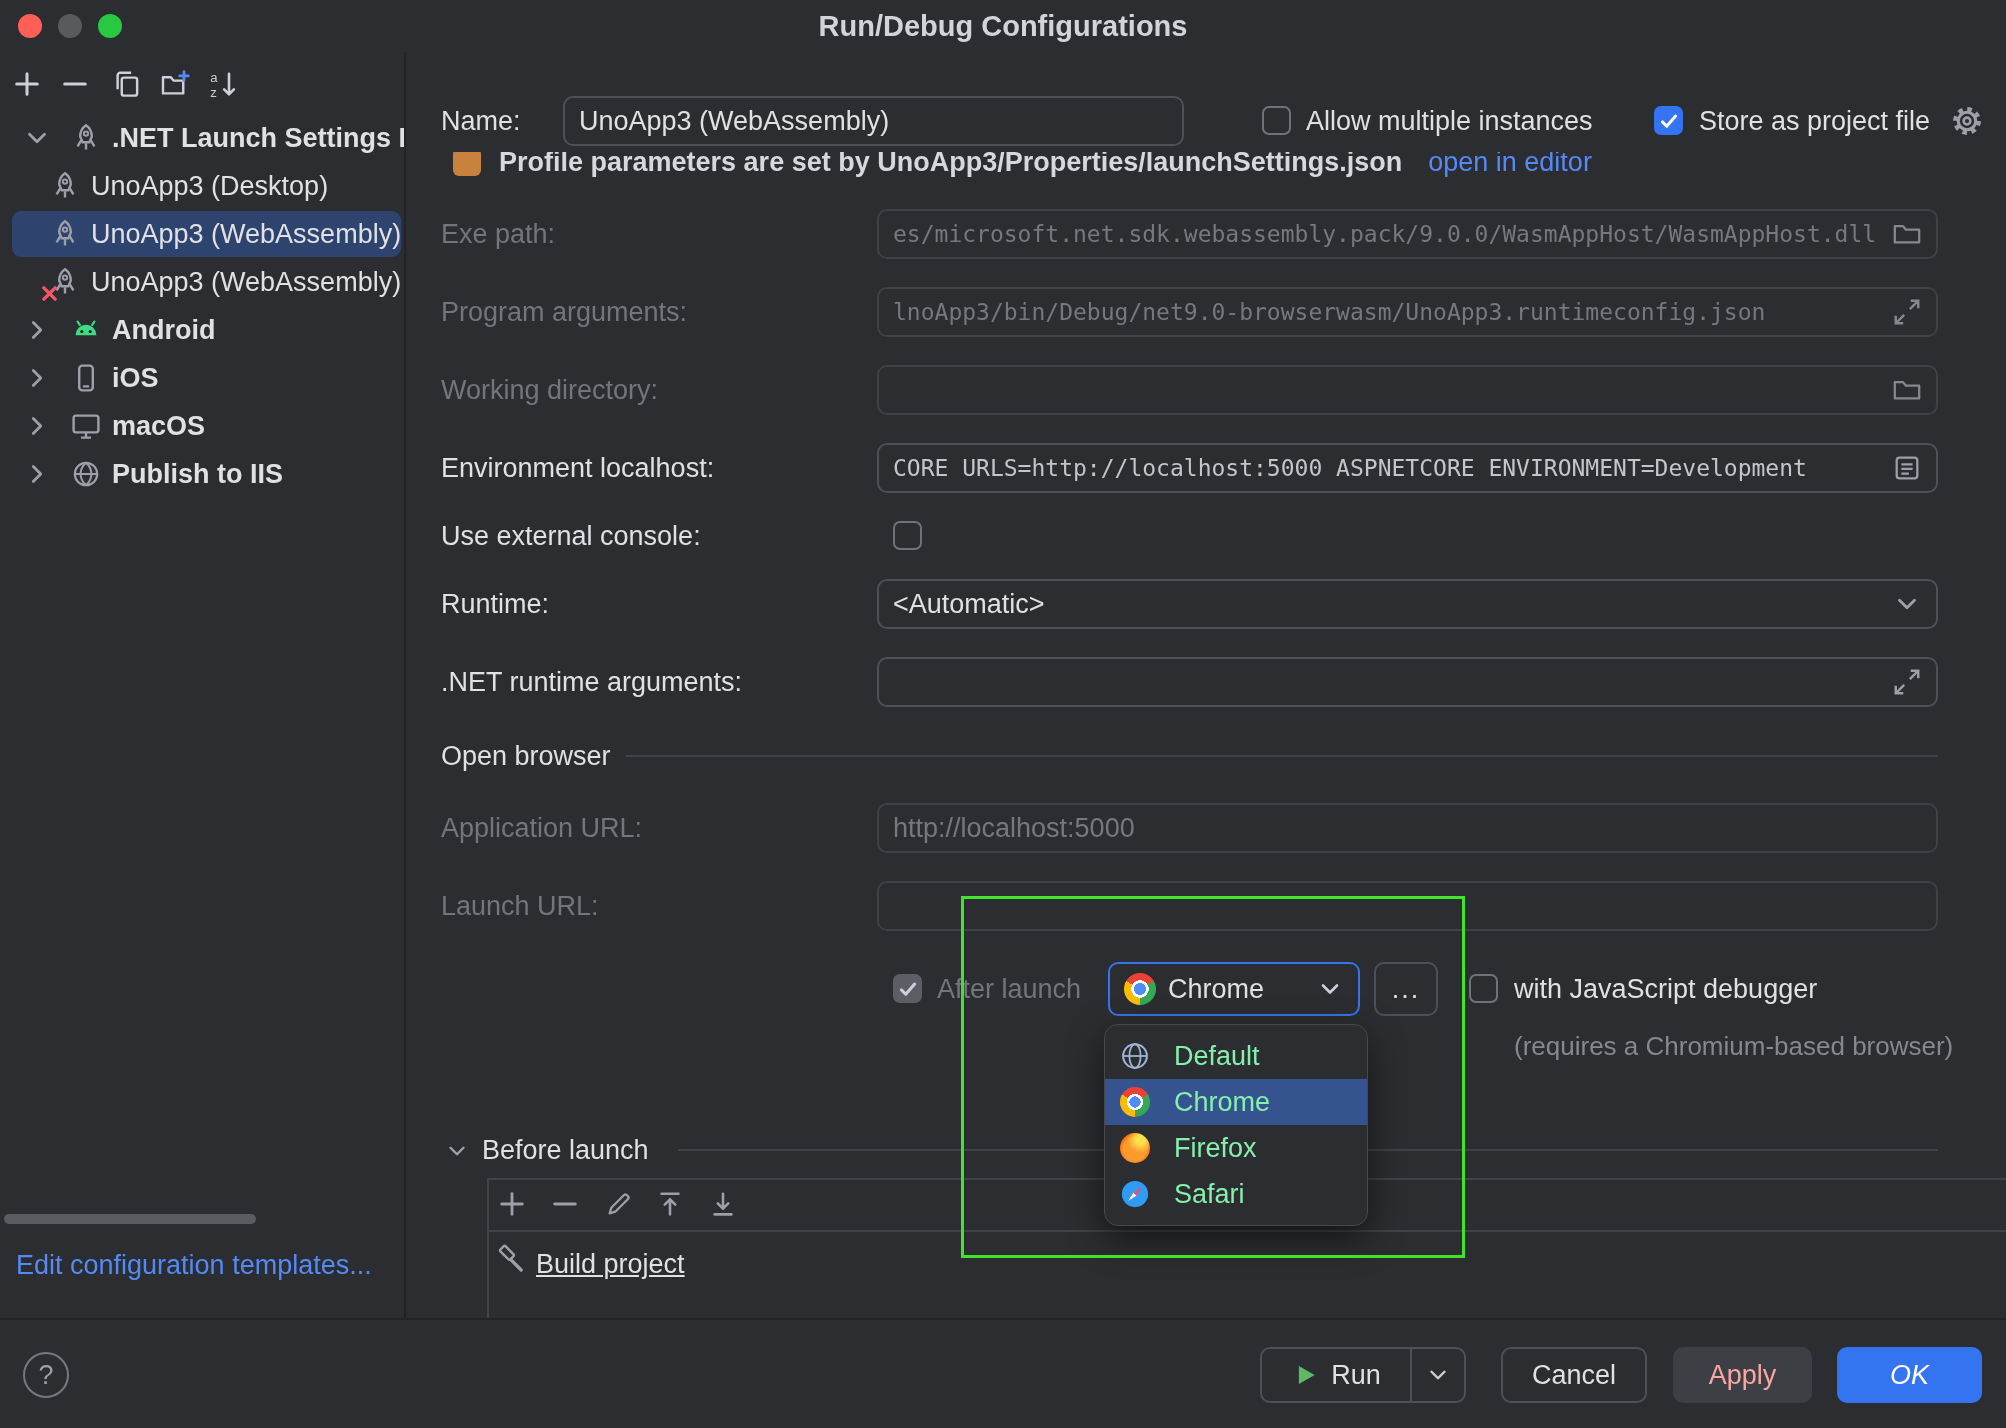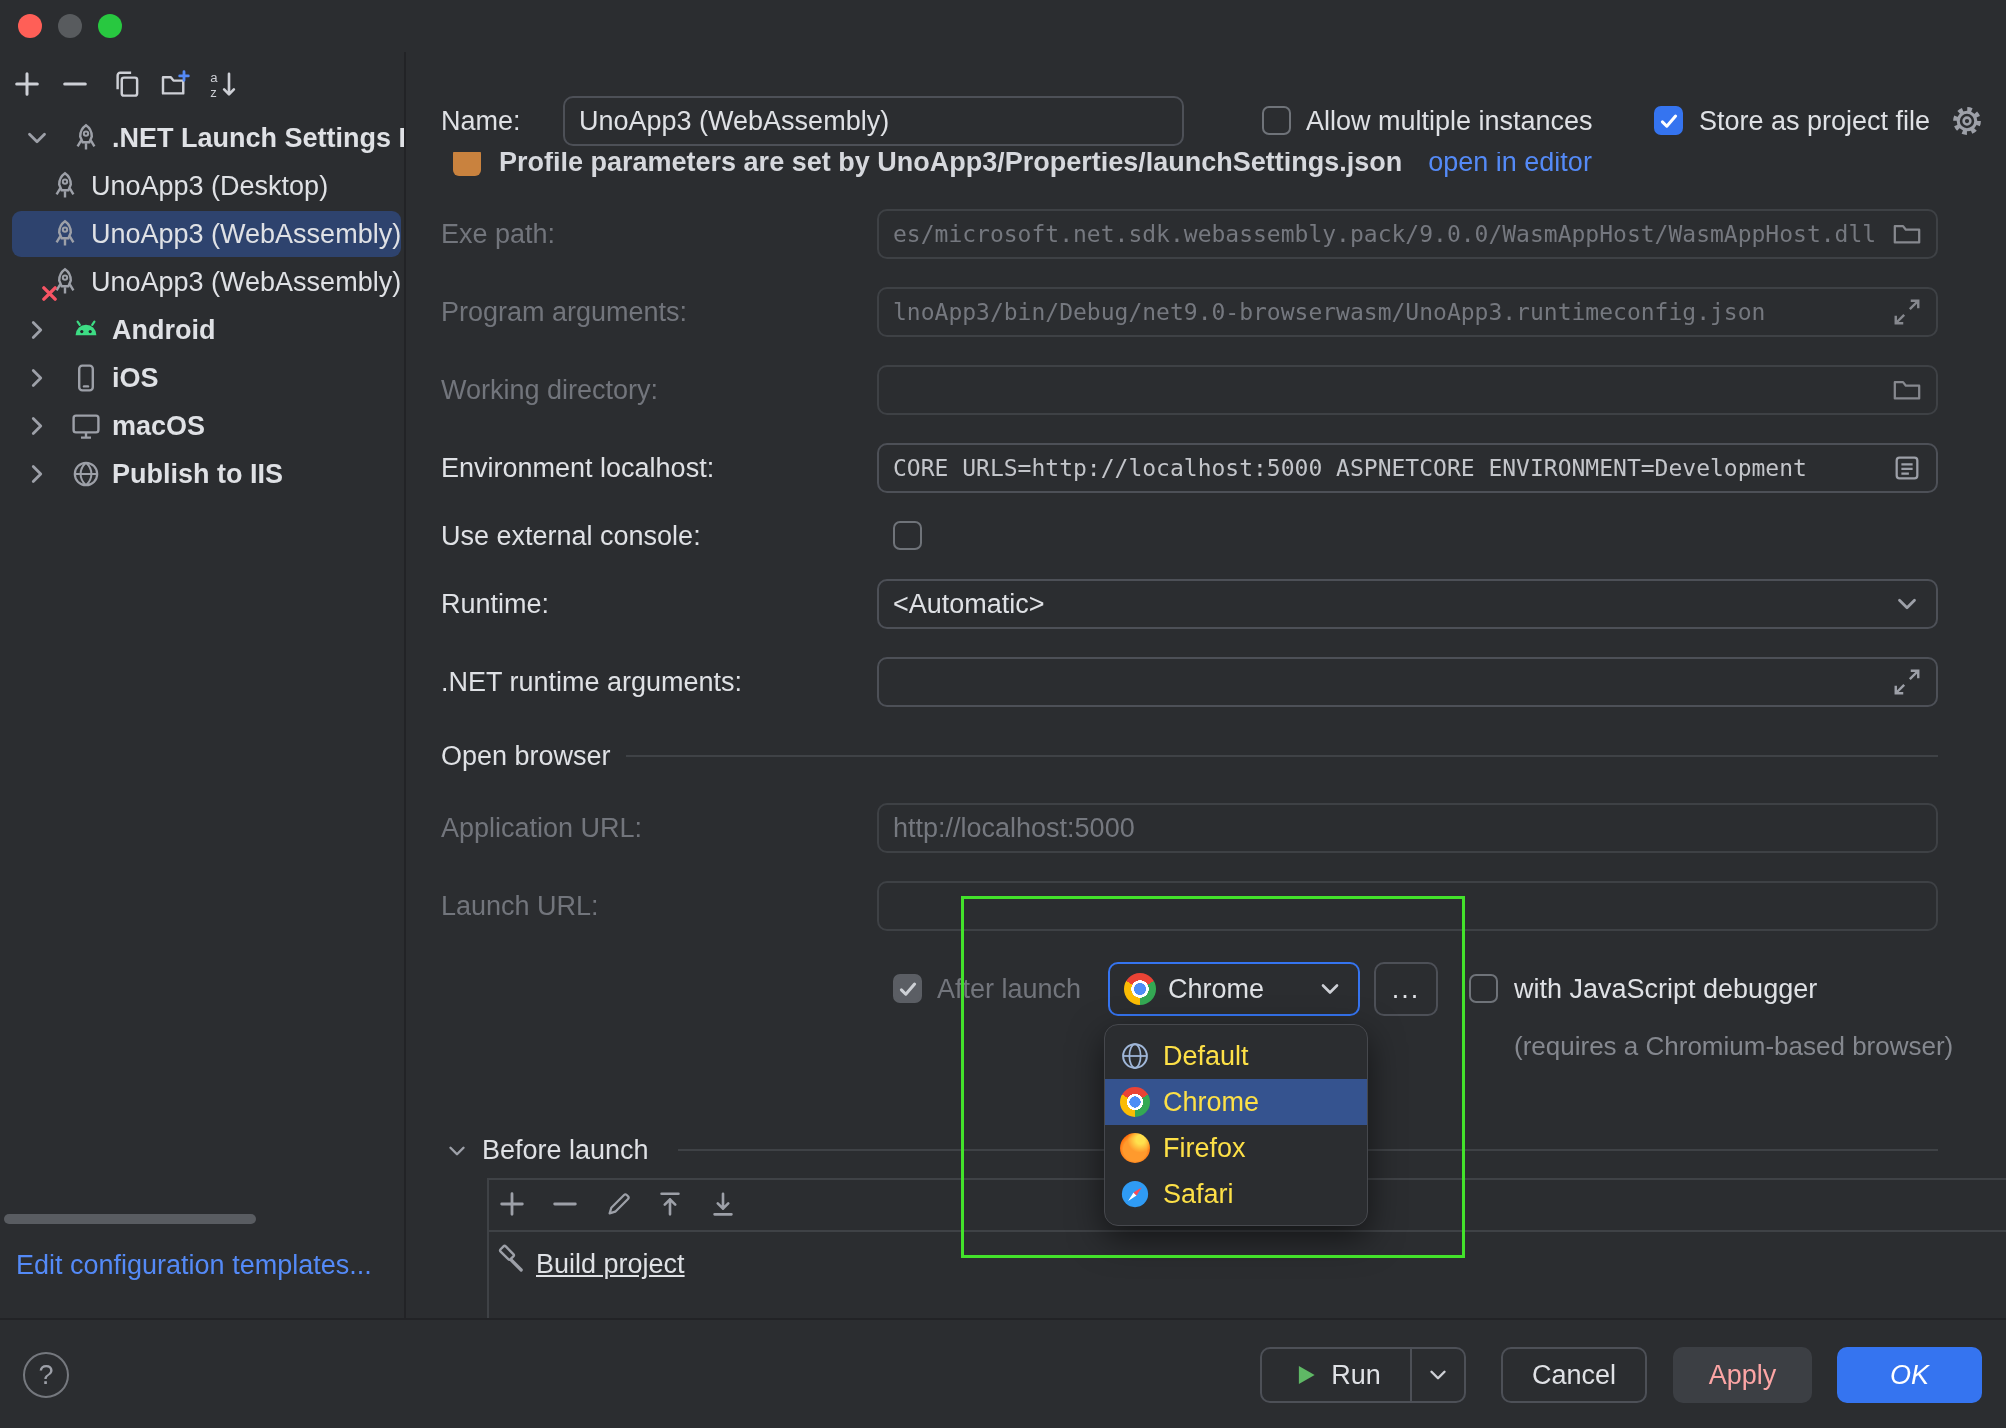--- a/index.html
+++ b/index.html
@@ -86,21 +86,21 @@
   .chrome-ball { background:
       radial-gradient(circle at 50% 50%, #4e8df5 0 26%, #ffffff 27% 38%, rgba(0,0,0,0) 39%),
       conic-gradient(#ea4335 0 60deg, #34a853 60deg 180deg, #fbbc04 180deg 300deg, #ea4335 300deg 360deg); }
   .firefox-ball { background:
       radial-gradient(circle at 68% 22%, #ffe14d 0 14%, rgba(0,0,0,0) 42%),
       radial-gradient(circle at 50% 55%, #ff9a2d 0 52%, #ff5e00 76%, #c33a8b 100%); }
 
   .popup { position:absolute; left:698px; top:972px; width:264px; background:#2b2d30; border:1px solid #46484d; border-radius:14px; padding:8px 0; box-shadow:0 12px 34px rgba(0,0,0,.55); z-index:40; }
   .mi { height:46px; display:flex; align-items:center; padding:0 15px; }
   .mi .ball, .mi svg { width:30px; height:30px; }
-  .mi .milabel { margin-left:13px; color:#fde047; }
+  .mi .milabel { margin-left:24px; color:#86efac; }
   .mi.selected { background:#35538f; }
 
   .annot { position:absolute; left:555px; top:844px; width:504px; height:362px; border:3px solid #43e22b; z-index:60; pointer-events:none; }
 
   
   .pt-btn { position:absolute; top:1132px; width:40px; height:40px; display:flex; align-items:center; justify-content:center; }
   .bl-item-icon { position:absolute; left:88px; top:1192px; width:32px; height:32px; }
   .bl-item-label { position:absolute; left:130px; top:1187px; height:50px; line-height:50px; color:#dfe1e5;text-decoration:underline; }
   .vline { position:absolute; width:1.5px; background:#3f4246; }
 
@@ -117,20 +117,21 @@
 </style>
 </head>
 <body>
 
 <div class="titlebar">
   <div class="lights">
     <span class="tl red"></span>
     <span class="tl gray"></span>
     <span class="tl green"></span>
   </div>
+  <div class="win-title">Run/Debug Configurations</div>
 </div>
 
 <div class="content">
   <aside class="sidebar">
     <div class="sb-toolbar">
       <span class="tb-btn">
         <svg class="i16" viewBox="0 0 16 16">
             <path d="M8 2.5v11M2.5 8h11" fill="none" stroke="#ced0d6" stroke-width="1.6" stroke-linecap="round"></path>
           </svg>
       </span>

